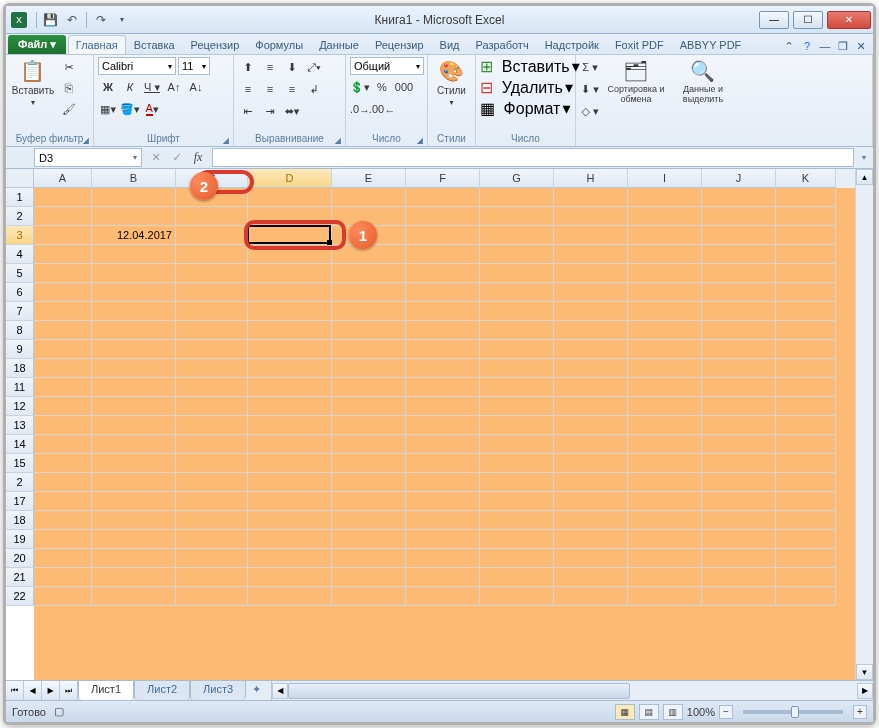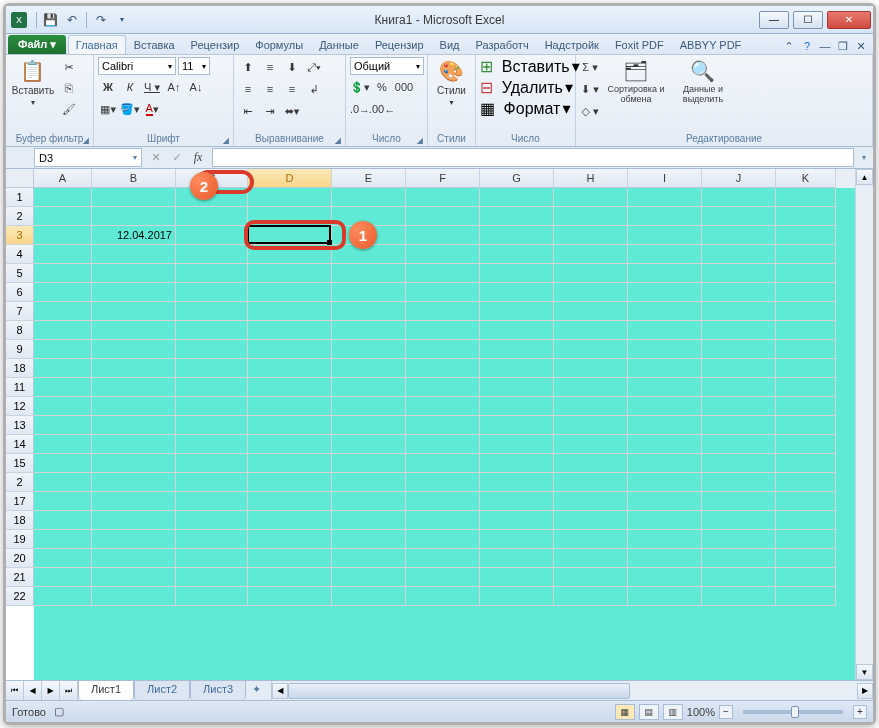--- a/index.html
+++ b/index.html
@@ -51,21 +51,21 @@
 
 
 .grid-container{ flex:1; display:flex; overflow:hidden; position:relative;}
 .corner{ width:28px; height:19px; background:#e8eef5; border-right:1px solid #b8c9db; border-bottom:1px solid #b8c9db; position:absolute; top:0;left:0; z-index:3;}
 .col-headers{ position:absolute; top:0; left:28px; right:18px; height:19px; display:flex; z-index:2; background:#e8eef5;}
 .ch{ border-right:1px solid #c8d4e2; border-bottom:1px solid #b8c9db; display:flex;align-items:center;justify-content:center; font-size:11px; color:#3a3a3a; background:linear-gradient(to bottom,#f0f4fa,#e0e8f2); cursor:pointer;}
 .ch.sel{ background:linear-gradient(to bottom,#fce9b8,#f8d58a); color:#a86c00;}
 .row-headers{ position:absolute; top:19px; left:0; width:28px; bottom:0; z-index:2;}
 .rh{ height:19px; border-bottom:1px solid #c8d4e2; border-right:1px solid #b8c9db; display:flex;align-items:center;justify-content:center; font-size:11px; background:linear-gradient(to bottom,#f0f4fa,#e0e8f2); cursor:pointer;}
 .rh.sel{ background:linear-gradient(to bottom,#fce9b8,#f8d58a); color:#a86c00;}
-.cells{ position:absolute; top:19px; left:28px; right:18px; bottom:0; background:#5eead4;}
+.cells{ position:absolute; top:19px; left:28px; right:18px; bottom:0; background:#fdba74;}
 .cell-row{ height:19px; display:flex;}
 .cell{ border-right:1px solid #d4d4d4; border-bottom:1px solid #d4d4d4; font-size:11px; padding:0 3px; display:flex; align-items:center; overflow:hidden;}
 .vscroll{ position:absolute; right:0; top:0; width:18px; bottom:0; background:#e8eef5; border-left:1px solid #c8d4e2;}
 .vscroll .up,.vscroll .dn{ height:16px; background:linear-gradient(to bottom,#f4f8fd,#dce6f2); border:1px solid #b8c9db; display:flex;align-items:center;justify-content:center; font-size:8px; cursor:pointer;}
 .vscroll .dn{position:absolute;bottom:0;left:0;right:0;}
 
 
 .active-cell-border{ position:absolute; border:2px solid #000; z-index:5; pointer-events:none;}
 .active-cell-border::after{content:''; position:absolute; right:-3px; bottom:-3px; width:5px;height:5px;background:#000;}
 
@@ -256,21 +256,20 @@
         </div>
         <div class="big-btn" style="width:66px;">
           <span class="ic">🗂</span>
           <span style="font-size:9px; line-height:1.1; text-align:center;">Сортировка и обмена</span>
         </div>
         <div class="big-btn" style="width:62px;">
           <span class="ic">🔍</span>
           <span style="font-size:9px; line-height:1.1; text-align:center;">Данные и выделить</span>
         </div>
       </div>
-      <div class="rgroup-label">Редактирование</div>
     </div>
   </div>
 
   <div class="formula-row">
     <div class="namebox">
       <span>D3</span>
         <span class="dd">▾</span>
     </div>
     <div class="fb-btns">
       <div class="fb-btn">✕</div>

